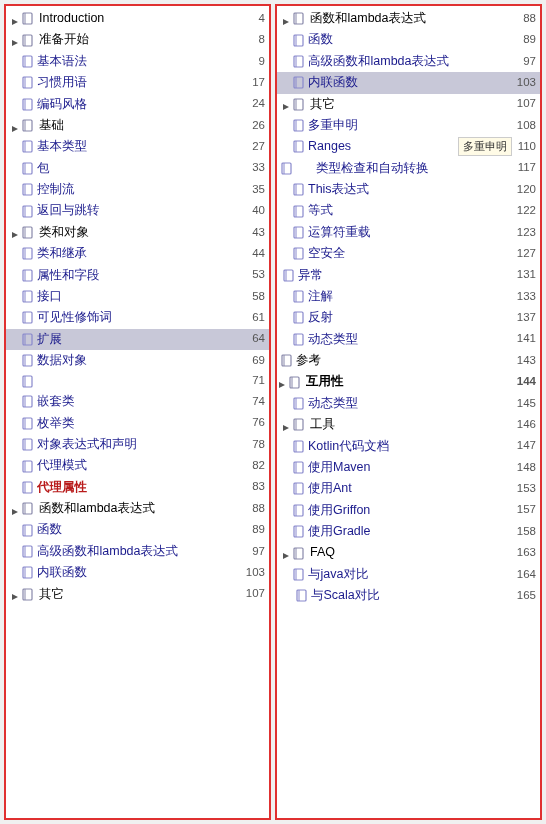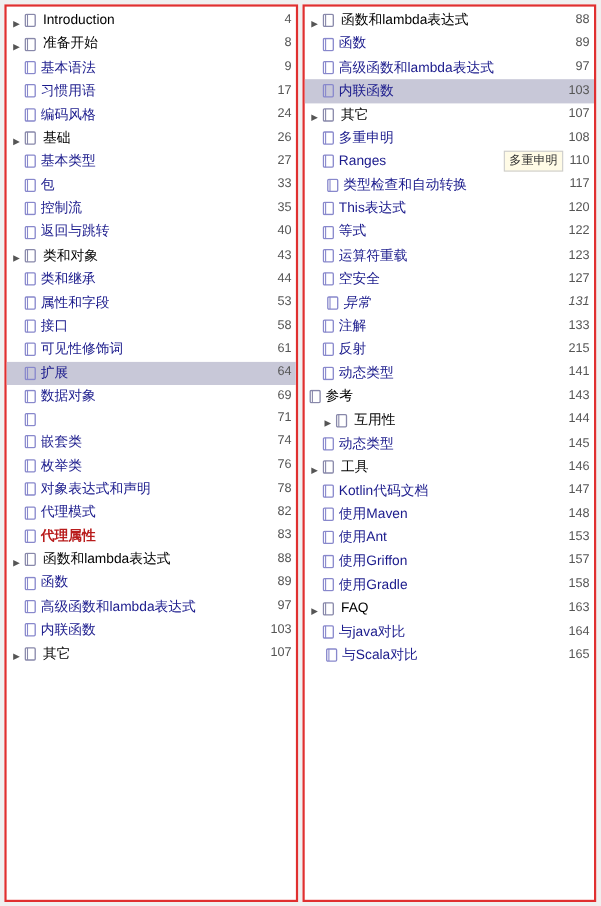--- a/index.html
+++ b/index.html
@@ -395,21 +395,21 @@
     </div>
     <div class="toc-item" style="padding-left: 16px;">
       <span class="book-icon"><svg viewBox="0 0 12 13" xmlns="http://www.w3.org/2000/svg">
     <rect x="1" y="1" width="9" height="11" rx="1" fill="none" stroke="#8888cc" stroke-width="1.2"></rect>
     <line x1="3" y1="1" x2="3" y2="12" stroke="#8888cc" stroke-width="1"></line>
   </svg></span>
       <span class="item-text" style="color: rgb(26, 26, 140);">Ranges</span>
       <span class="tooltip-badge">多重申明</span>
       <span class="page-num">110</span>
     </div>
-    <div class="toc-item" style="padding-left: 20px;">
+    <div class="toc-item" style="padding-left: 4px; gap: 20px;">
       <span class="book-icon"><svg viewBox="0 0 12 13" xmlns="http://www.w3.org/2000/svg">
     <rect x="1" y="1" width="9" height="11" rx="1" fill="none" stroke="#8888cc" stroke-width="1.2"></rect>
     <line x1="3" y1="1" x2="3" y2="12" stroke="#8888cc" stroke-width="1"></line>
   </svg></span>
       <span class="item-text" style="color: rgb(26, 26, 140);">类型检查和自动转换</span>
       <span class="page-num">117</span>
     </div>
     <div class="toc-item" style="padding-left: 16px;">
       <span class="book-icon"><svg viewBox="0 0 12 13" xmlns="http://www.w3.org/2000/svg">
     <rect x="1" y="1" width="9" height="11" rx="1" fill="none" stroke="#8888cc" stroke-width="1.2"></rect>
@@ -435,21 +435,21 @@
       <span class="page-num">123</span>
     </div>
     <div class="toc-item" style="padding-left: 16px;">
       <span class="book-icon"><svg viewBox="0 0 12 13" xmlns="http://www.w3.org/2000/svg">
     <rect x="1" y="1" width="9" height="11" rx="1" fill="none" stroke="#8888cc" stroke-width="1.2"></rect>
     <line x1="3" y1="1" x2="3" y2="12" stroke="#8888cc" stroke-width="1"></line>
   </svg></span>
       <span class="item-text" style="color: rgb(26, 26, 140);">空安全</span>
       <span class="page-num">127</span>
     </div>
-    <div class="toc-item" style="padding-left: 20px; font-style: italic;">
+    <div class="toc-item" style="padding-left: 6px;">
       <span class="book-icon"><svg viewBox="0 0 12 13" xmlns="http://www.w3.org/2000/svg">
     <rect x="1" y="1" width="9" height="11" rx="1" fill="none" stroke="#8888cc" stroke-width="1.2"></rect>
     <line x1="3" y1="1" x2="3" y2="12" stroke="#8888cc" stroke-width="1"></line>
   </svg></span>
       <span class="item-text" style="color: rgb(26, 26, 140);">异常</span>
       <span class="page-num">131</span>
     </div>
     <div class="toc-item" style="padding-left: 16px;">
       <span class="book-icon"><svg viewBox="0 0 12 13" xmlns="http://www.w3.org/2000/svg">
     <rect x="1" y="1" width="9" height="11" rx="1" fill="none" stroke="#8888cc" stroke-width="1.2"></rect>
@@ -457,39 +457,39 @@
   </svg></span>
       <span class="item-text" style="color: rgb(26, 26, 140);">注解</span>
       <span class="page-num">133</span>
     </div>
     <div class="toc-item" style="padding-left: 16px;">
       <span class="book-icon"><svg viewBox="0 0 12 13" xmlns="http://www.w3.org/2000/svg">
     <rect x="1" y="1" width="9" height="11" rx="1" fill="none" stroke="#8888cc" stroke-width="1.2"></rect>
     <line x1="3" y1="1" x2="3" y2="12" stroke="#8888cc" stroke-width="1"></line>
   </svg></span>
       <span class="item-text" style="color: rgb(26, 26, 140);">反射</span>
-      <span class="page-num">215</span>
+      <span class="page-num">137</span>
     </div>
     <div class="toc-item" style="padding-left: 16px;">
       <span class="book-icon"><svg viewBox="0 0 12 13" xmlns="http://www.w3.org/2000/svg">
     <rect x="1" y="1" width="9" height="11" rx="1" fill="none" stroke="#8888cc" stroke-width="1.2"></rect>
     <line x1="3" y1="1" x2="3" y2="12" stroke="#8888cc" stroke-width="1"></line>
   </svg></span>
       <span class="item-text" style="color: rgb(26, 26, 140);">动态类型</span>
       <span class="page-num">141</span>
     </div>
     <div class="toc-item" style="padding-left: 4px;">
       <span class="book-icon"><svg viewBox="0 0 12 13" xmlns="http://www.w3.org/2000/svg">
     <rect x="1" y="1" width="9" height="11" rx="1" fill="none" stroke="#8888aa" stroke-width="1.2"></rect>
     <line x1="3" y1="1" x2="3" y2="12" stroke="#8888aa" stroke-width="1"></line>
   </svg></span>
       <span class="item-text" style="color: rgb(0, 0, 0);">参考</span>
       <span class="page-num">143</span>
     </div>
-    <div class="toc-item" style="padding-left: 16px;">
+    <div class="toc-item" style="padding-left: 0; font-weight: bold;">
       <span style="display: inline-flex; align-items: center; margin-right: 2px; flex-shrink: 0;">
         <span class="arrow-icon"><svg viewBox="0 0 10 10" xmlns="http://www.w3.org/2000/svg">
     <polygon points="2,2 8,5 2,8" fill="#555"></polygon>
   </svg></span>
         <span class="book-icon"><svg viewBox="0 0 12 13" xmlns="http://www.w3.org/2000/svg">
     <rect x="1" y="1" width="9" height="11" rx="1" fill="none" stroke="#8888aa" stroke-width="1.2"></rect>
     <line x1="3" y1="1" x2="3" y2="12" stroke="#8888aa" stroke-width="1"></line>
   </svg></span>
       </span>
       <span class="item-text" style="color: rgb(0, 0, 0);">互用性</span>

